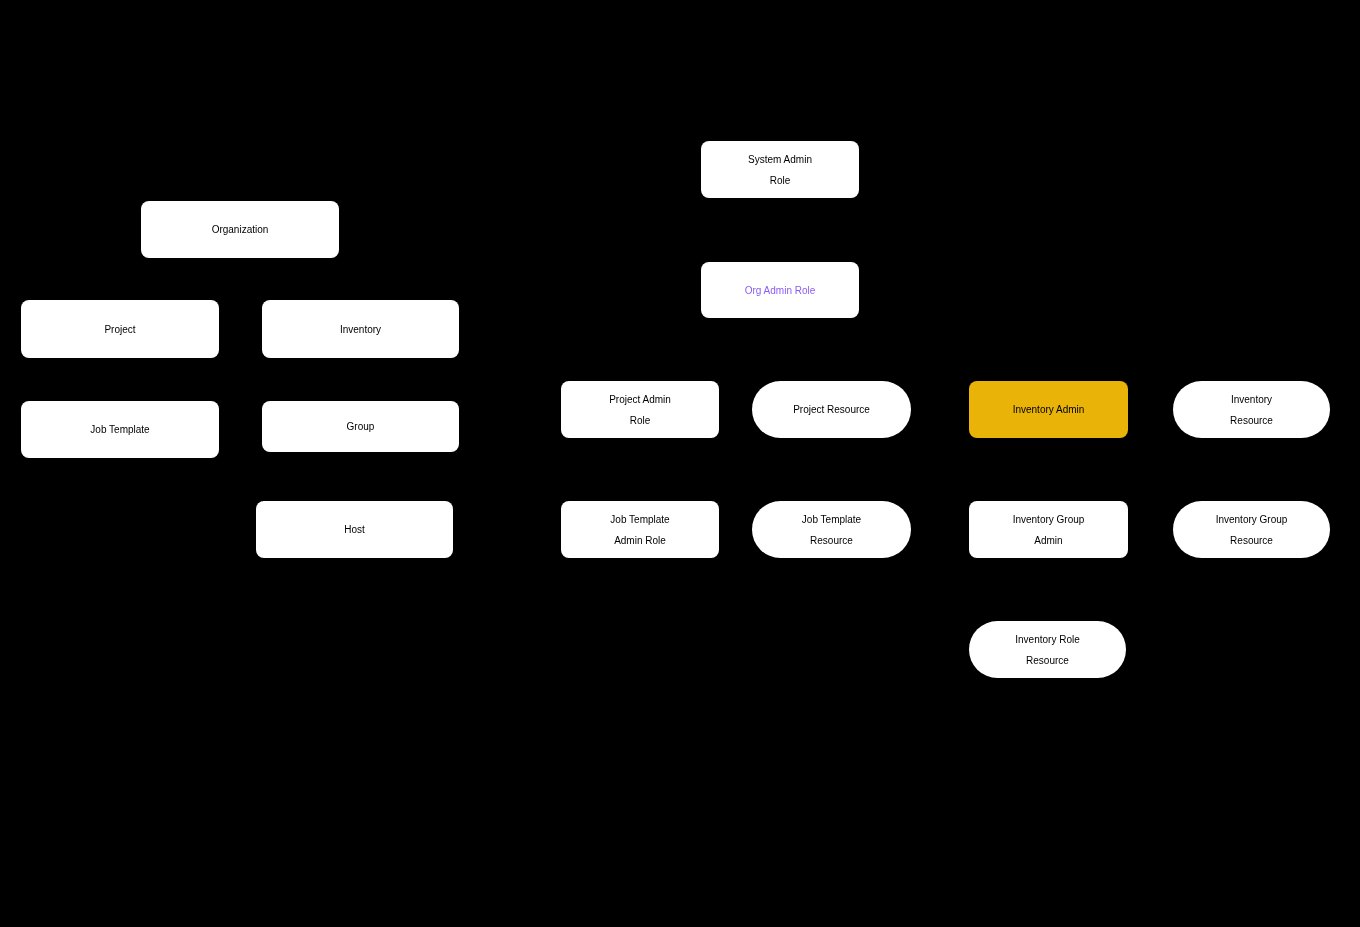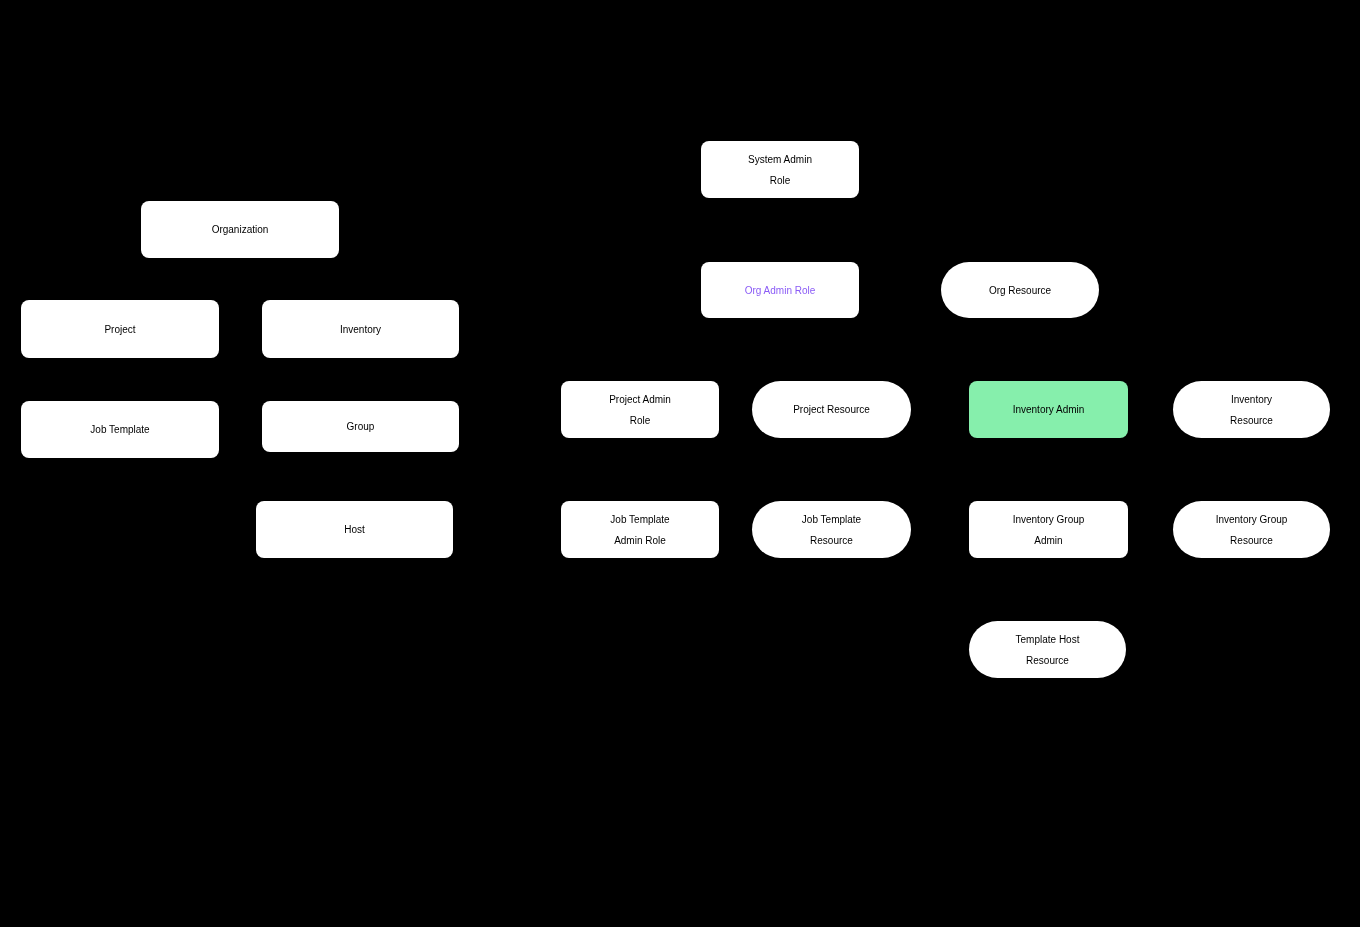--- a/index.html
+++ b/index.html
@@ -38,30 +38,29 @@
 <div class="canvas" style="background: rgb(0, 0, 0);">
     <div class="node rect" style="left: 141px; top: 201px; width: 198px; height: 57px; background: rgb(255, 255, 255); color: rgb(0, 0, 0);">Organization</div>
     <div class="node rect" style="left: 21px; top: 300px; width: 198px; height: 58px; background: rgb(255, 255, 255); color: rgb(0, 0, 0);">Project</div>
     <div class="node rect" style="left: 262px; top: 300px; width: 197px; height: 58px; background: rgb(255, 255, 255); color: rgb(0, 0, 0);">Inventory</div>
     <div class="node rect" style="left: 21px; top: 401px; width: 198px; height: 57px; background: rgb(255, 255, 255); color: rgb(0, 0, 0);">Job Template</div>
     <div class="node rect" style="left: 262px; top: 401px; width: 197px; height: 51px; background: rgb(255, 255, 255); color: rgb(0, 0, 0);">Group</div>
     <div class="node rect" style="left: 256px; top: 501px; width: 197px; height: 57px; background: rgb(255, 255, 255); color: rgb(0, 0, 0);">Host</div>
     <div class="node rect" style="left: 701px; top: 141px; width: 158px; height: 57px; background: rgb(255, 255, 255); color: rgb(0, 0, 0);">System Admin
 Role</div>
     <div class="node rect" style="left: 701px; top: 262px; width: 158px; height: 56px; background: rgb(255, 255, 255); color: #8b5cf6;">Org Admin Role</div>
-    <div class="node pill" style="left: 941px; top: 262px; width: 158px; height: 56px; background: rgb(255, 255, 255); color: rgb(0, 0, 0);">Org Resource</div>
     <div class="node rect" style="left: 561px; top: 381px; width: 158px; height: 57px; background: rgb(255, 255, 255); color: rgb(0, 0, 0);">Project Admin
 Role</div>
     <div class="node pill" style="left: 752px; top: 381px; width: 159px; height: 57px; background: rgb(255, 255, 255); color: rgb(0, 0, 0);">Project Resource</div>
-    <div class="node rect" style="left: 969px; top: 381px; width: 159px; height: 57px; background: #86efac; color: rgb(0, 0, 0); text-align: center;">Inventory Admin</div>
+    <div class="node rect" style="left: 969px; top: 381px; width: 159px; height: 57px; background: #eab308; color: rgb(0, 0, 0); text-align: center;">Inventory Admin</div>
     <div class="node pill" style="left: 1173px; top: 381px; width: 157px; height: 57px; background: rgb(255, 255, 255); color: rgb(0, 0, 0);">Inventory
 Resource</div>
     <div class="node rect" style="left: 561px; top: 501px; width: 158px; height: 57px; background: rgb(255, 255, 255); color: rgb(0, 0, 0);">Job Template
 Admin Role</div>
     <div class="node pill" style="left: 752px; top: 501px; width: 159px; height: 57px; background: rgb(255, 255, 255); color: rgb(0, 0, 0);">Job Template
 Resource</div>
     <div class="node rect" style="left: 969px; top: 501px; width: 159px; height: 57px; background: rgb(255, 255, 255); color: rgb(0, 0, 0);">Inventory Group
 Admin</div>
     <div class="node pill" style="left: 1173px; top: 501px; width: 157px; height: 57px; background: rgb(255, 255, 255); color: rgb(0, 0, 0);">Inventory Group
 Resource</div>
-    <div class="node pill" style="left: 969px; top: 621px; width: 157px; height: 57px; background: rgb(255, 255, 255); color: rgb(0, 0, 0);">Template Host
+    <div class="node pill" style="left: 969px; top: 621px; width: 157px; height: 57px; background: rgb(255, 255, 255); color: rgb(0, 0, 0);">Inventory Role
 Resource</div>
   </div>
 
 </body></html>

